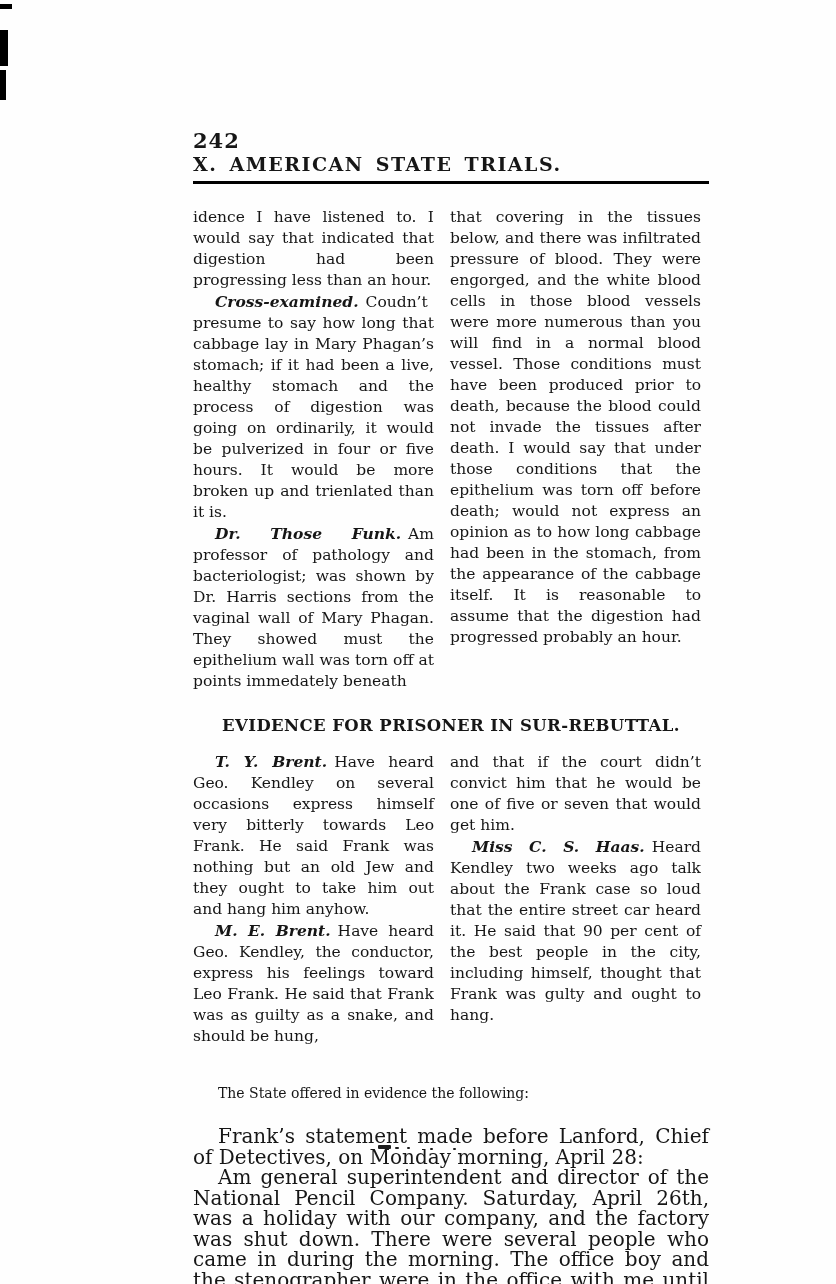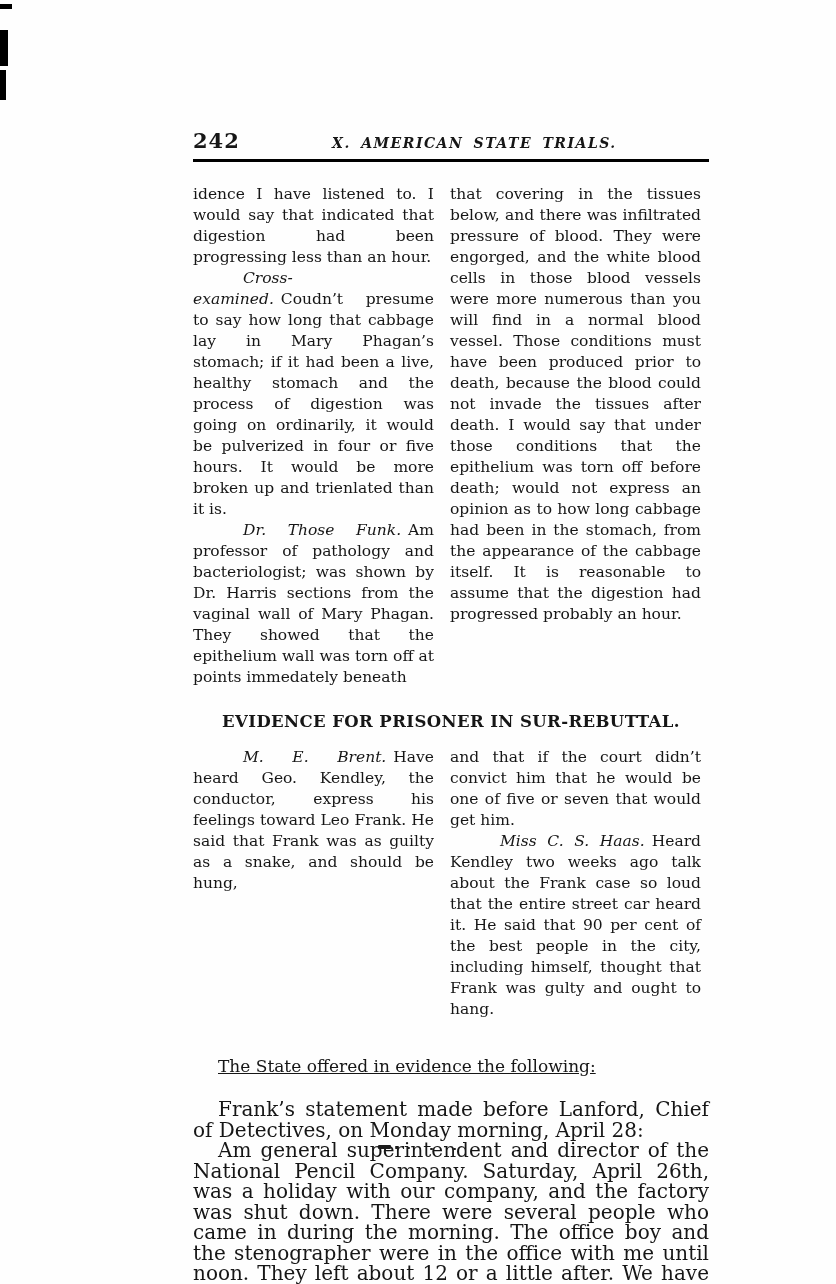--- a/index.html
+++ b/index.html
@@ -7,44 +7,44 @@
     position:relative;
     width:836px;height:1284px;
     background:#fefefe;
     font-family:"DejaVu Serif", serif;
     color:#161616;
     overflow:hidden;
   }
   .content{position:absolute;left:193px;top:128px;width:516px;}
 
   
-  .header{display:flex;align-items:baseline;}
+  .header{display:flex;align-items:baseline;flex-direction:column;}
   .pagenum{font-size:21px;font-weight:bold;letter-spacing:1px;}
-  .running-title{flex:1;text-align:center;font-size:14px;font-weight:bold;font-style:italic;letter-spacing:1.5px;word-spacing:4px;}
+  .running-title{flex:1;text-align:center;font-size:19px;font-weight:bold;letter-spacing:1.5px;word-spacing:4px;}
   .rule{height:3px;background:#000;margin-top:6px;}
 
   
   .cols{display:flex;gap:16px;margin-top:22px;}
   .col{text-align:justify;}
   .col-left{width:241px;}
   .col-right{width:251px;}
   .col p{margin:0;font-size:15.5px;line-height:21px;}
   .indent{text-indent:22px;}
-  .lead{font-style:italic;font-weight:normal;margin-right:7px;margin-left:28px;}
+  .lead{font-style:italic;font-weight:bold;margin-right:7px;}
   .lead:empty{margin:0;}
 
   
   .sec-heading{
     text-align:center;font-weight:bold;font-size:16.5px;
     letter-spacing:0.4px;margin:24px 0 16px;
   }
   .cols.second{margin-top:14px;}
 
   
-  .intro{margin:36px 0 0;text-indent:25px;font-size:17px;line-height:21px;text-decoration:underline;}
+  .intro{margin:36px 0 0;text-indent:25px;font-size:14px;line-height:21px;}
   .statement{margin-top:22px;text-align:justify;}
   .statement p{margin:0;font-size:20px;line-height:20.5px;text-indent:25px;}
 
   
   .artifact{position:absolute;background:#000;}
   .smudge{position:absolute;background:#1c1c1c;border-radius:1px;}
 </style>
 </head>
 <body>
 
@@ -59,31 +59,32 @@
     <div class="header">
       <span class="pagenum">242</span>
       <span class="running-title">X. AMERICAN STATE TRIALS.</span>
     </div>
     <div class="rule"></div>
 
     <div class="cols">
       <div class="col col-left">
         <p><i class="lead"></i><span>idence I have listened to. I would say that indicated that digestion had been progressing less than an hour.</span></p>
         <p class="indent"><i class="lead">Cross-examined.</i><span>Coudn’t presume to say how long that cabbage lay in Mary Phagan’s stomach; if it had been a live, healthy stomach and the process of digestion was going on ordinarily, it would be pulverized in four or five hours. It would be more broken up and trienlated than it is.</span></p>
-        <p class="indent"><i class="lead">Dr. Those Funk.</i><span>Am professor of pathology and bacteriologist; was shown by Dr. Harris sections from the vaginal wall of Mary Phagan. They showed that the epithelium wall was torn off at points immedately beneath</span></p>
+        <p class="indent"><i class="lead">Dr. Those Funk.</i><span>Am professor of pathology and bacteriologist; was shown by Dr. Harris sections from the vaginal wall of Mary Phagan. They showed must the epithelium wall was torn off at points immedately beneath</span></p>
       </div>
       <div class="col col-right">
         <p><i class="lead"></i><span>that covering in the tissues below, and there was infiltrated pressure of blood. They were engorged, and the white blood cells in those blood vessels were more numerous than you will find in a normal blood vessel. Those conditions must have been produced prior to death, because the blood could not invade the tissues after death. I would say that under those conditions that the epithelium was torn off before death; would not express an opinion as to how long cabbage had been in the stomach, from the appearance of the cabbage itself. It is reasonable to assume that the digestion had progressed probably an hour.</span></p>
       </div>
     </div>
 
     <div class="sec-heading">EVIDENCE FOR PRISONER IN SUR-REBUTTAL.</div>
 
     <div class="cols second">
       <div class="col col-left">
+        <p class="indent"><i class="lead">T. Y. Brent.</i><span>Have heard Geo. Kendley on several occasions express himself very bitterly towards Leo Frank. He said Frank was nothing but an old Jew and they ought to take him out and hang him anyhow.</span></p>
         <p class="indent"><i class="lead">M. E. Brent.</i><span>Have heard Geo. Kendley, the conductor, express his feelings toward Leo Frank. He said that Frank was as guilty as a snake, and should be hung,</span></p>
       </div>
       <div class="col col-right">
         <p><i class="lead"></i><span>and that if the court didn’t convict him that he would be one of five or seven that would get him.</span></p>
         <p class="indent"><i class="lead">Miss C. S. Haas.</i><span>Heard Kendley two weeks ago talk about the Frank case so loud that the entire street car heard it. He said that 90 per cent of the best people in the city, including himself, thought that Frank was gulty and ought to hang.</span></p>
       </div>
     </div>
 
     <p class="intro">The State offered in evidence the following:</p>
 

